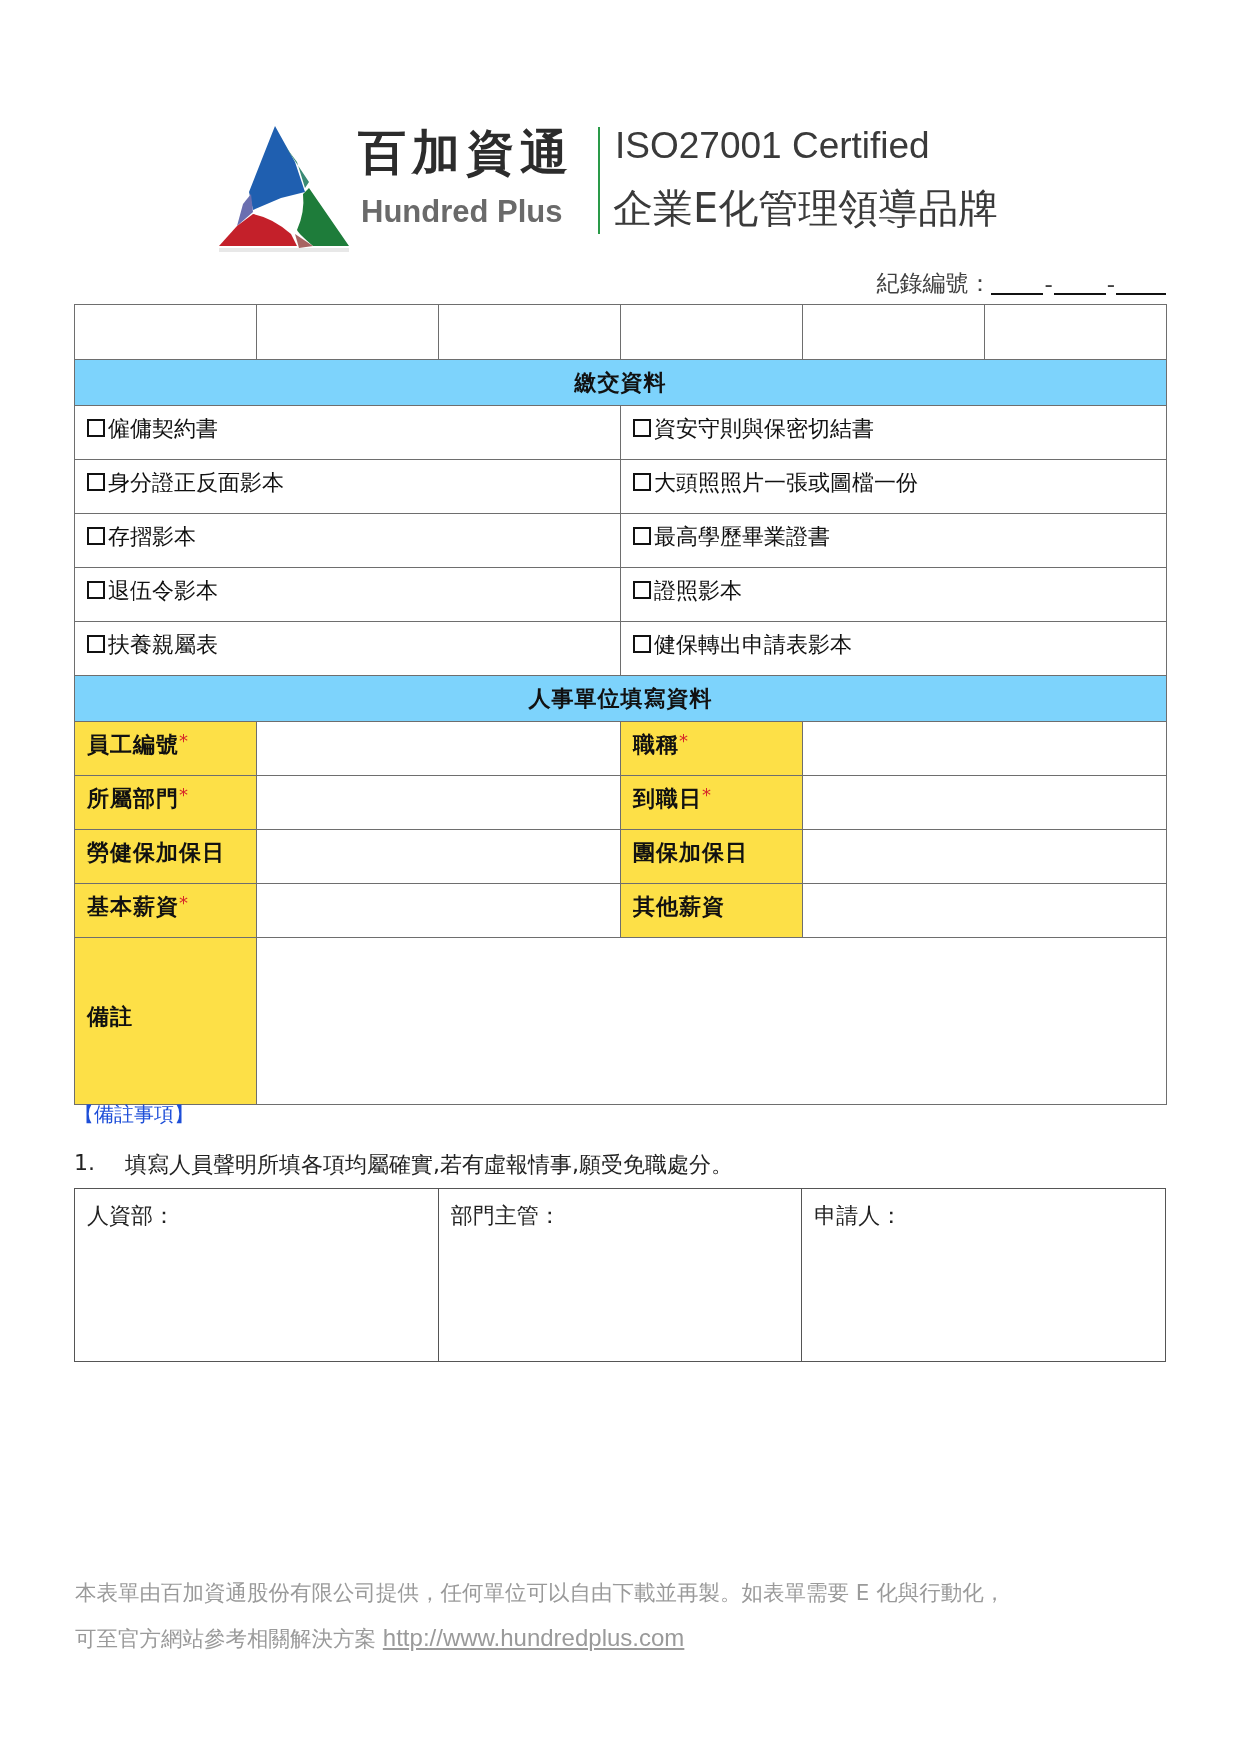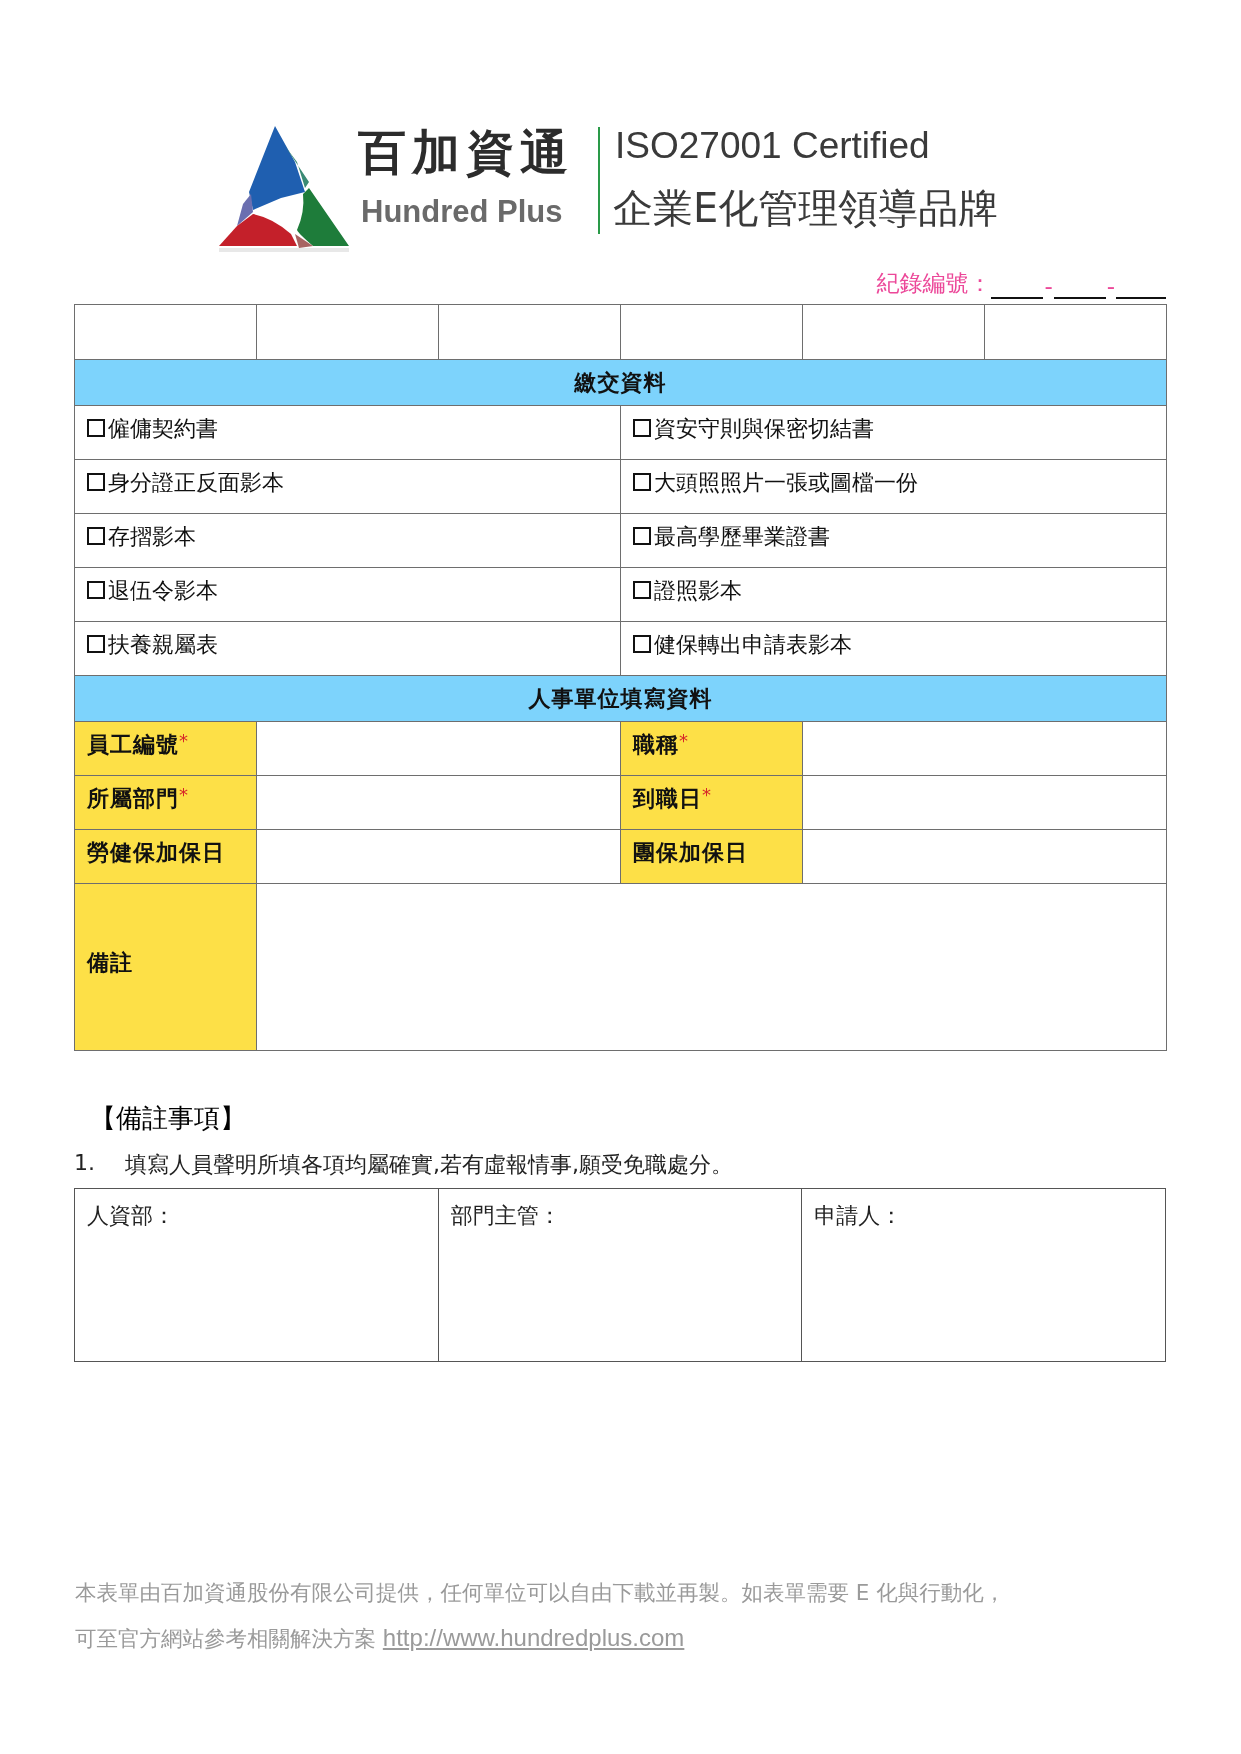--- a/index.html
+++ b/index.html
@@ -80,24 +80,24 @@
       white-space: nowrap;
       line-height: 1;
     }
 
     
     .record-no {
       position: absolute;
       right: 75px;
       top: 268px;
       font-size: 23px;
-      color: #ec4899;
+      color: #404040;
       white-space: nowrap;
       display: flex;
-      align-items: flex-end;
+      align-items: center;
     }
     .record-no .blank {
       display: inline-block;
       border-bottom: 2px solid #111;
       height: 20px;
       vertical-align: bottom;
     }
     .record-no .dash { padding: 0 1px; }
 
     
@@ -141,24 +141,23 @@
       border: 2px solid #111;
       margin-right: 3px;
       vertical-align: -1px;
     }
 
     
     .notes-title {
       position: absolute;
       left: 74px;
       top: 1101px;
-      font-size: 26px;
-      color: #000000;
-      white-space: nowrap;
-      margin-left: 16px;
+      font-size: 20px;
+      color: #1d4ed8;
+      white-space: nowrap;
     }
     .notes-item {
       position: absolute;
       left: 74px;
       top: 1150px;
       font-size: 22px;
       color: #222;
       white-space: nowrap;
       display: flex;
     }
@@ -296,20 +295,26 @@
     <td class="label"><span>到職日</span><span class="req">*</span></td>
     <td class="value" colspan="2"></td>
   </tr>
   <tr>
     <td class="label">勞健保加保日</td>
     <td class="value" colspan="2"></td>
     <td class="label">團保加保日</td>
     <td class="value" colspan="2"></td>
   </tr>
   <tr>
+    <td class="label"><span>基本薪資</span><span class="req">*</span></td>
+    <td class="value" colspan="2"></td>
+    <td class="label">其他薪資</td>
+    <td class="value" colspan="2"></td>
+  </tr>
+  <tr>
     <td class="label remarks-label">備註</td>
     <td class="value" colspan="5"></td>
   </tr>
 </tbody>
   </table>
 
 <div class="notes-title">【備註事項】</div>
 <div class="notes-item">
   <span class="num">1.</span>
   <span>填寫人員聲明所填各項均屬確實,若有虛報情事,願受免職處分。</span>

